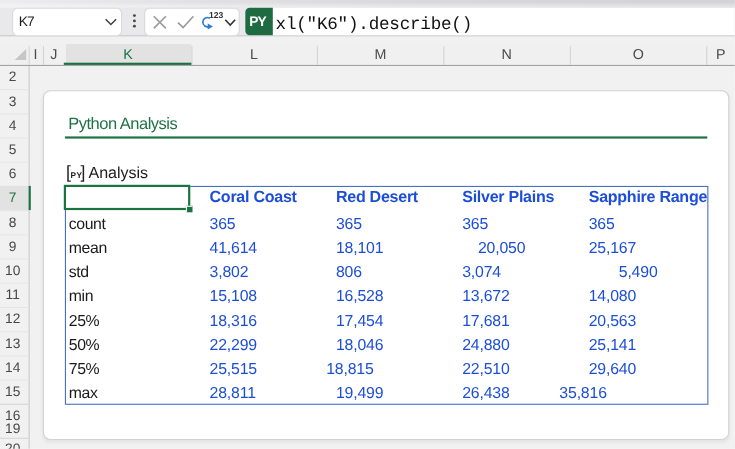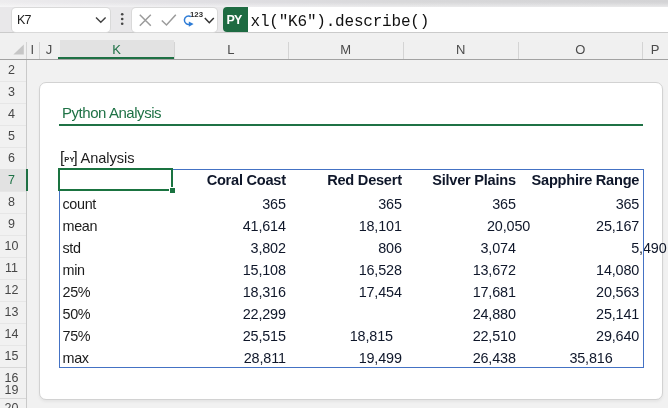--- a/index.html
+++ b/index.html
@@ -32,21 +32,21 @@
 #r7cell{left:0;top:169.2px;width:25.6px;height:22px;background:#e2e2e2;}
 #r7bar{left:25.6px;top:169.2px;width:2.8px;height:22px;background:#1e7044;}
 #card{left:39px;top:81.5px;width:622px;height:316.3px;background:#fff;border:1px solid #d2d2d2;
  border-radius:7px;box-shadow:0 2px 3px rgba(0,0,0,0.05);}
 #pyhead{left:62px;top:104.4px;font-size:15px;color:#1f7246;letter-spacing:-0.45px;}
 #puline{left:58.8px;top:124.4px;width:584.5px;height:1.5px;background:#1f7245;}
 #dflabel{left:60px;top:150px;height:17px;}
 #dftext{left:20.5px;top:0.1px;font-size:14.6px;color:#1d1d1d;letter-spacing:-0.05px;}
 .trow{position:absolute;left:59.5px;width:583.5px;height:22px;}
 .tlabel{position:absolute;left:3px;top:0;height:22px;line-height:26.6px;font-size:14.4px;color:#1b1b1b;letter-spacing:-0.35px;}
-.tval{position:absolute;top:0;height:22px;line-height:26.6px;font-size:14.4px;color:#0f172a;text-align:right;letter-spacing:-0.15px;}
+.tval{position:absolute;top:0;height:22px;line-height:26.6px;font-size:14.4px;color:#1d4ed8;letter-spacing:-0.15px;margin-left:17px;}
 .thead{font-weight:bold;font-size:14.6px;letter-spacing:-0.25px;line-height:23px;}
 #bluebox{left:58.5px;top:168.8px;width:585.3px;height:199.3px;border:1.4px solid #4472c4;box-sizing:border-box;}
 #selbox{left:57.8px;top:167.7px;width:115.6px;height:23.6px;border:2.2px solid #1a7340;background:#fff;box-sizing:border-box;}
 #fillh{left:169px;top:187px;width:4.6px;height:4.6px;background:#1a7340;border-left:1.4px solid #fff;border-top:1.4px solid #fff;}
 svg{position:absolute;overflow:visible;}
 
 </style></head><body>
 <div id="s">
 <div class="ab" id="rowhdr"></div>
     <div class="ab" id="rhsep"></div>
@@ -132,20 +132,21 @@
 <div class="trow" style="top:279.2px">
 <span class="tlabel">25%</span>
 <span class="tval" style="left:114.0px;width:112.3px">18,316</span>
 <span class="tval" style="left:228.9px;width:113.4px">17,454</span>
 <span class="tval" style="left:343.7px;width:112.6px">17,681</span>
 <span class="tval" style="left:458.7px;width:121.0px">20,563</span>
 </div>
 <div class="trow" style="top:301.2px">
 <span class="tlabel">50%</span>
 <span class="tval" style="left:114.0px;width:112.3px">22,299</span>
+<span class="tval" style="left:228.9px;width:113.4px">18,046</span>
 <span class="tval" style="left:343.7px;width:112.6px">24,880</span>
 <span class="tval" style="left:458.7px;width:121.0px">25,141</span>
 </div>
 <div class="trow" style="top:323.2px">
 <span class="tlabel">75%</span>
 <span class="tval" style="left:114.0px;width:112.3px">25,515</span>
 <span class="tval" style="left:220px;width:113.4px">18,815</span>
 <span class="tval" style="left:343.7px;width:112.6px">22,510</span>
 <span class="tval" style="left:458.7px;width:121.0px">29,640</span>
 </div>

